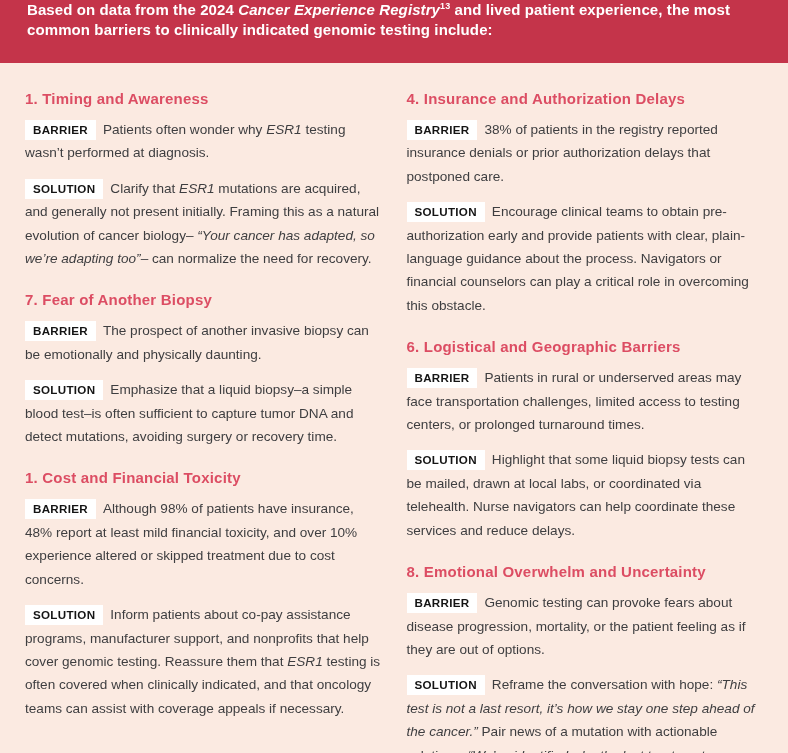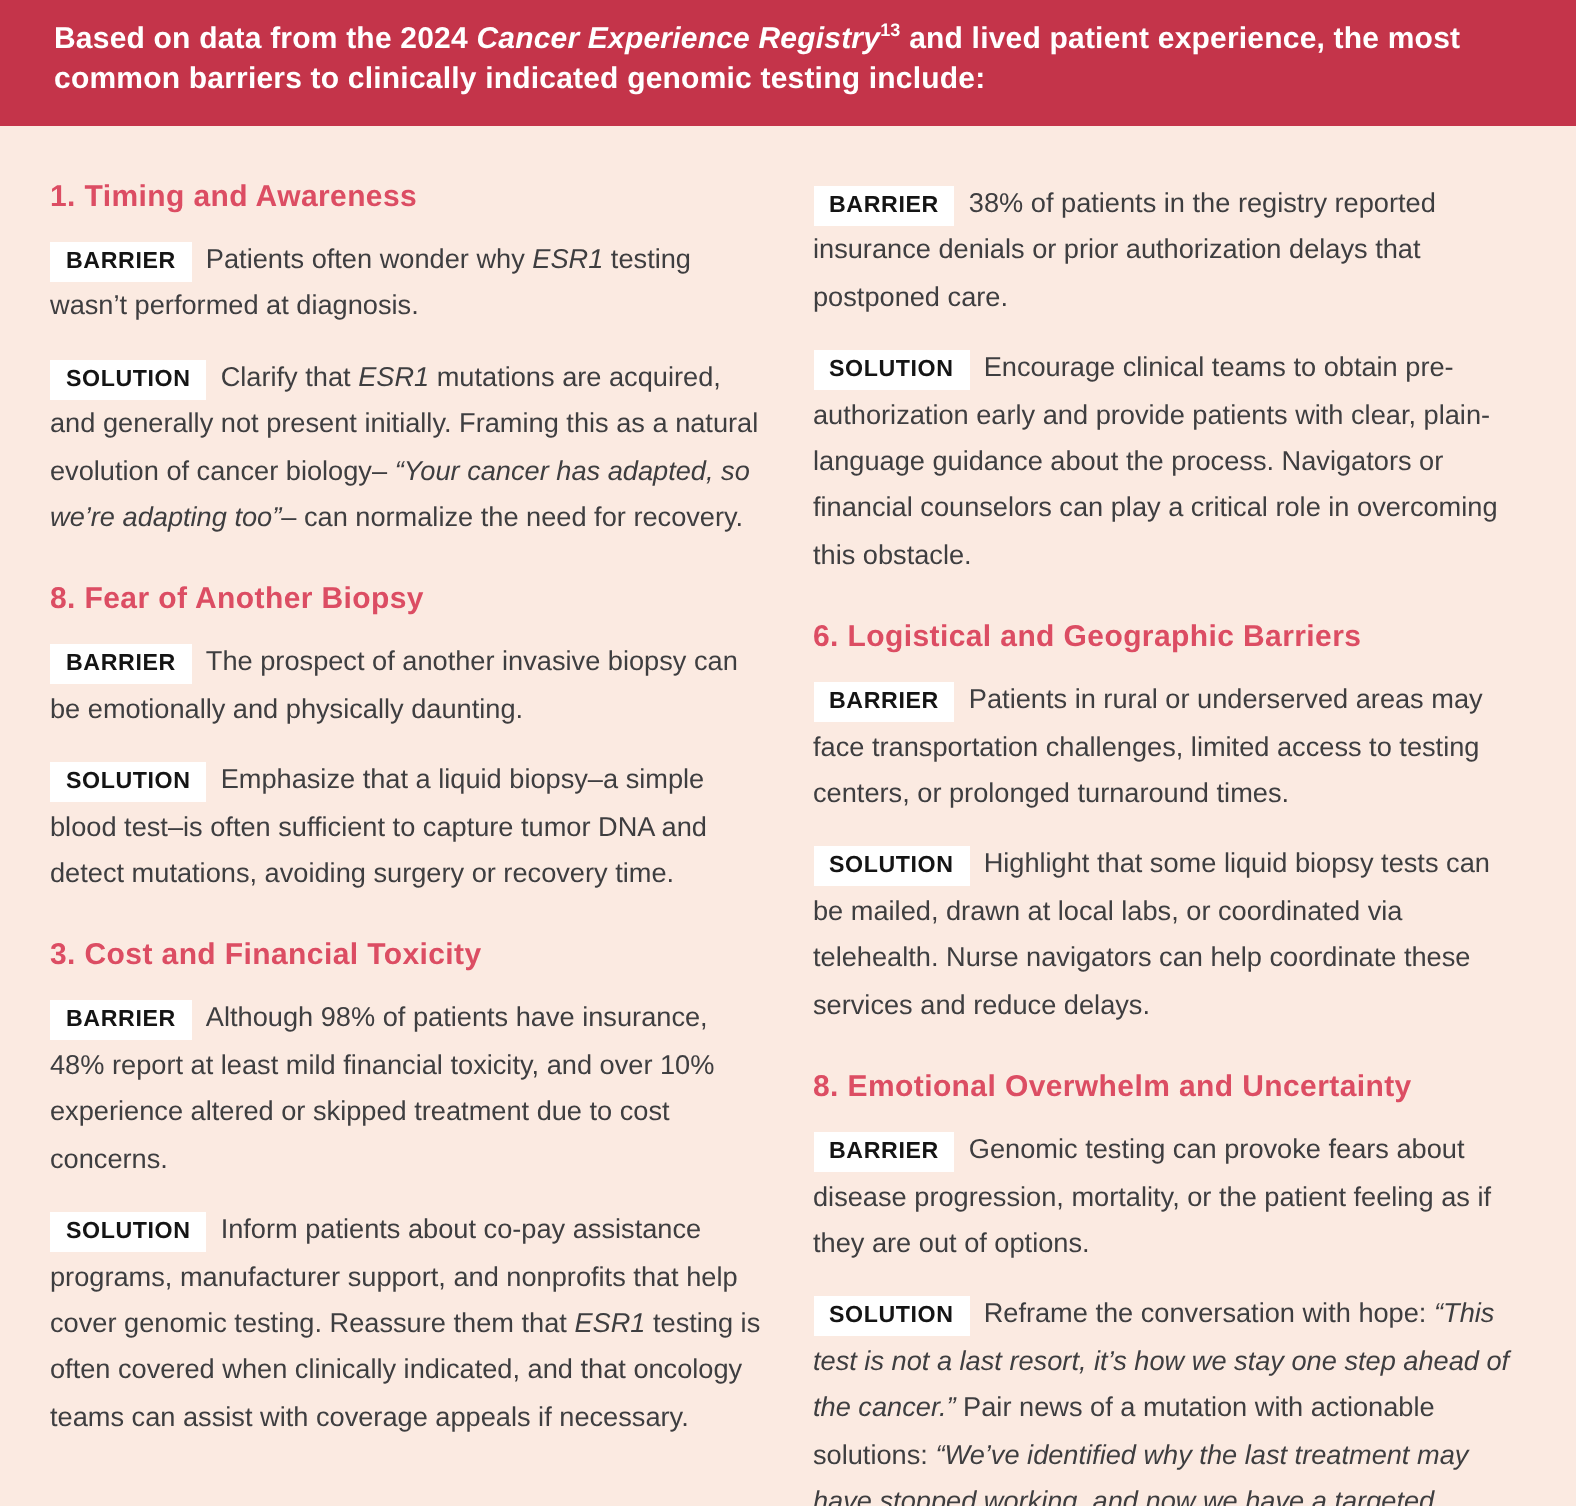--- a/index.html
+++ b/index.html
@@ -15,21 +15,20 @@
     width: 788px; height: 753px;
     background: var(--bg);
     font-family: "Liberation Sans", "DejaVu Sans", sans-serif;
     overflow: hidden;
   }
   .banner {
     width: 788px;
     height: 63px;
     background: var(--banner);
     display: flex;
-    align-items: center;
     padding: 0 30px 4px 27px;
   }
   .banner-text {
     color: #FFFFFF;
     font-size: 15px;
     font-weight: 700;
     line-height: 19.5px;
     letter-spacing: 0.1px;
   }
   .banner-text sup { font-size: 9px; line-height: 0; }
@@ -77,35 +76,36 @@
 <main class="columns">
   <div class="col">
 
     <section class="topic">
       <h2 class="topic-title">1. Timing and Awareness</h2>
       <p class="para"><span class="tag">BARRIER</span><span><span>Patients often wonder why </span><span class="it">ESR1</span><span> testing wasn’t performed at diagnosis.</span></span></p>
       <p class="para"><span class="tag">SOLUTION</span><span><span>Clarify that </span><span class="it">ESR1</span><span> mutations are acquired, and generally not present initially. Framing this as a natural evolution of cancer biology– </span><span class="it">“Your cancer has adapted, so we’re adapting too”</span><span>– can normalize the need for recovery.</span></span></p>
     </section>
 
     <section class="topic">
-      <h2 class="topic-title">8. Fear of Another Biopsy</h2>
+      <h2 class="topic-title">7. Fear of Another Biopsy</h2>
       <p class="para"><span class="tag">BARRIER</span><span><span>The prospect of another invasive biopsy can be emotionally and physically daunting.</span></span></p>
       <p class="para"><span class="tag">SOLUTION</span><span><span>Emphasize that a liquid biopsy–a simple blood test–is often sufficient to capture tumor DNA and detect mutations, avoiding surgery or recovery time.</span></span></p>
     </section>
 
     <section class="topic">
-      <h2 class="topic-title">3. Cost and Financial Toxicity</h2>
+      <h2 class="topic-title">1. Cost and Financial Toxicity</h2>
       <p class="para"><span class="tag">BARRIER</span><span><span>Although 98% of patients have insurance, 48% report at least mild financial toxicity, and over 10% experience altered or skipped treatment due to cost concerns.</span></span></p>
       <p class="para"><span class="tag">SOLUTION</span><span><span>Inform patients about co-pay assistance programs, manufacturer support, and nonprofits that help cover genomic testing. Reassure them that </span><span class="it">ESR1</span><span> testing is often covered when clinically indicated, and that oncology teams can assist with coverage appeals if necessary.</span></span></p>
     </section>
 
   </div>
   <div class="col">
 
     <section class="topic">
+      <h2 class="topic-title">4. Insurance and Authorization Delays</h2>
       <p class="para"><span class="tag">BARRIER</span><span><span>38% of patients in the registry reported insurance denials or prior authorization delays that postponed care.</span></span></p>
       <p class="para"><span class="tag">SOLUTION</span><span><span>Encourage clinical teams to obtain pre-authorization early and provide patients with clear, plain-language guidance about the process. Navigators or financial counselors can play a critical role in overcoming this obstacle.</span></span></p>
     </section>
 
     <section class="topic">
       <h2 class="topic-title">6. Logistical and Geographic Barriers</h2>
       <p class="para"><span class="tag">BARRIER</span><span><span>Patients in rural or underserved areas may face transportation challenges, limited access to testing centers, or prolonged turnaround times.</span></span></p>
       <p class="para"><span class="tag">SOLUTION</span><span><span>Highlight that some liquid biopsy tests can be mailed, drawn at local labs, or coordinated via telehealth. Nurse navigators can help coordinate these services and reduce delays.</span></span></p>
     </section>
 

